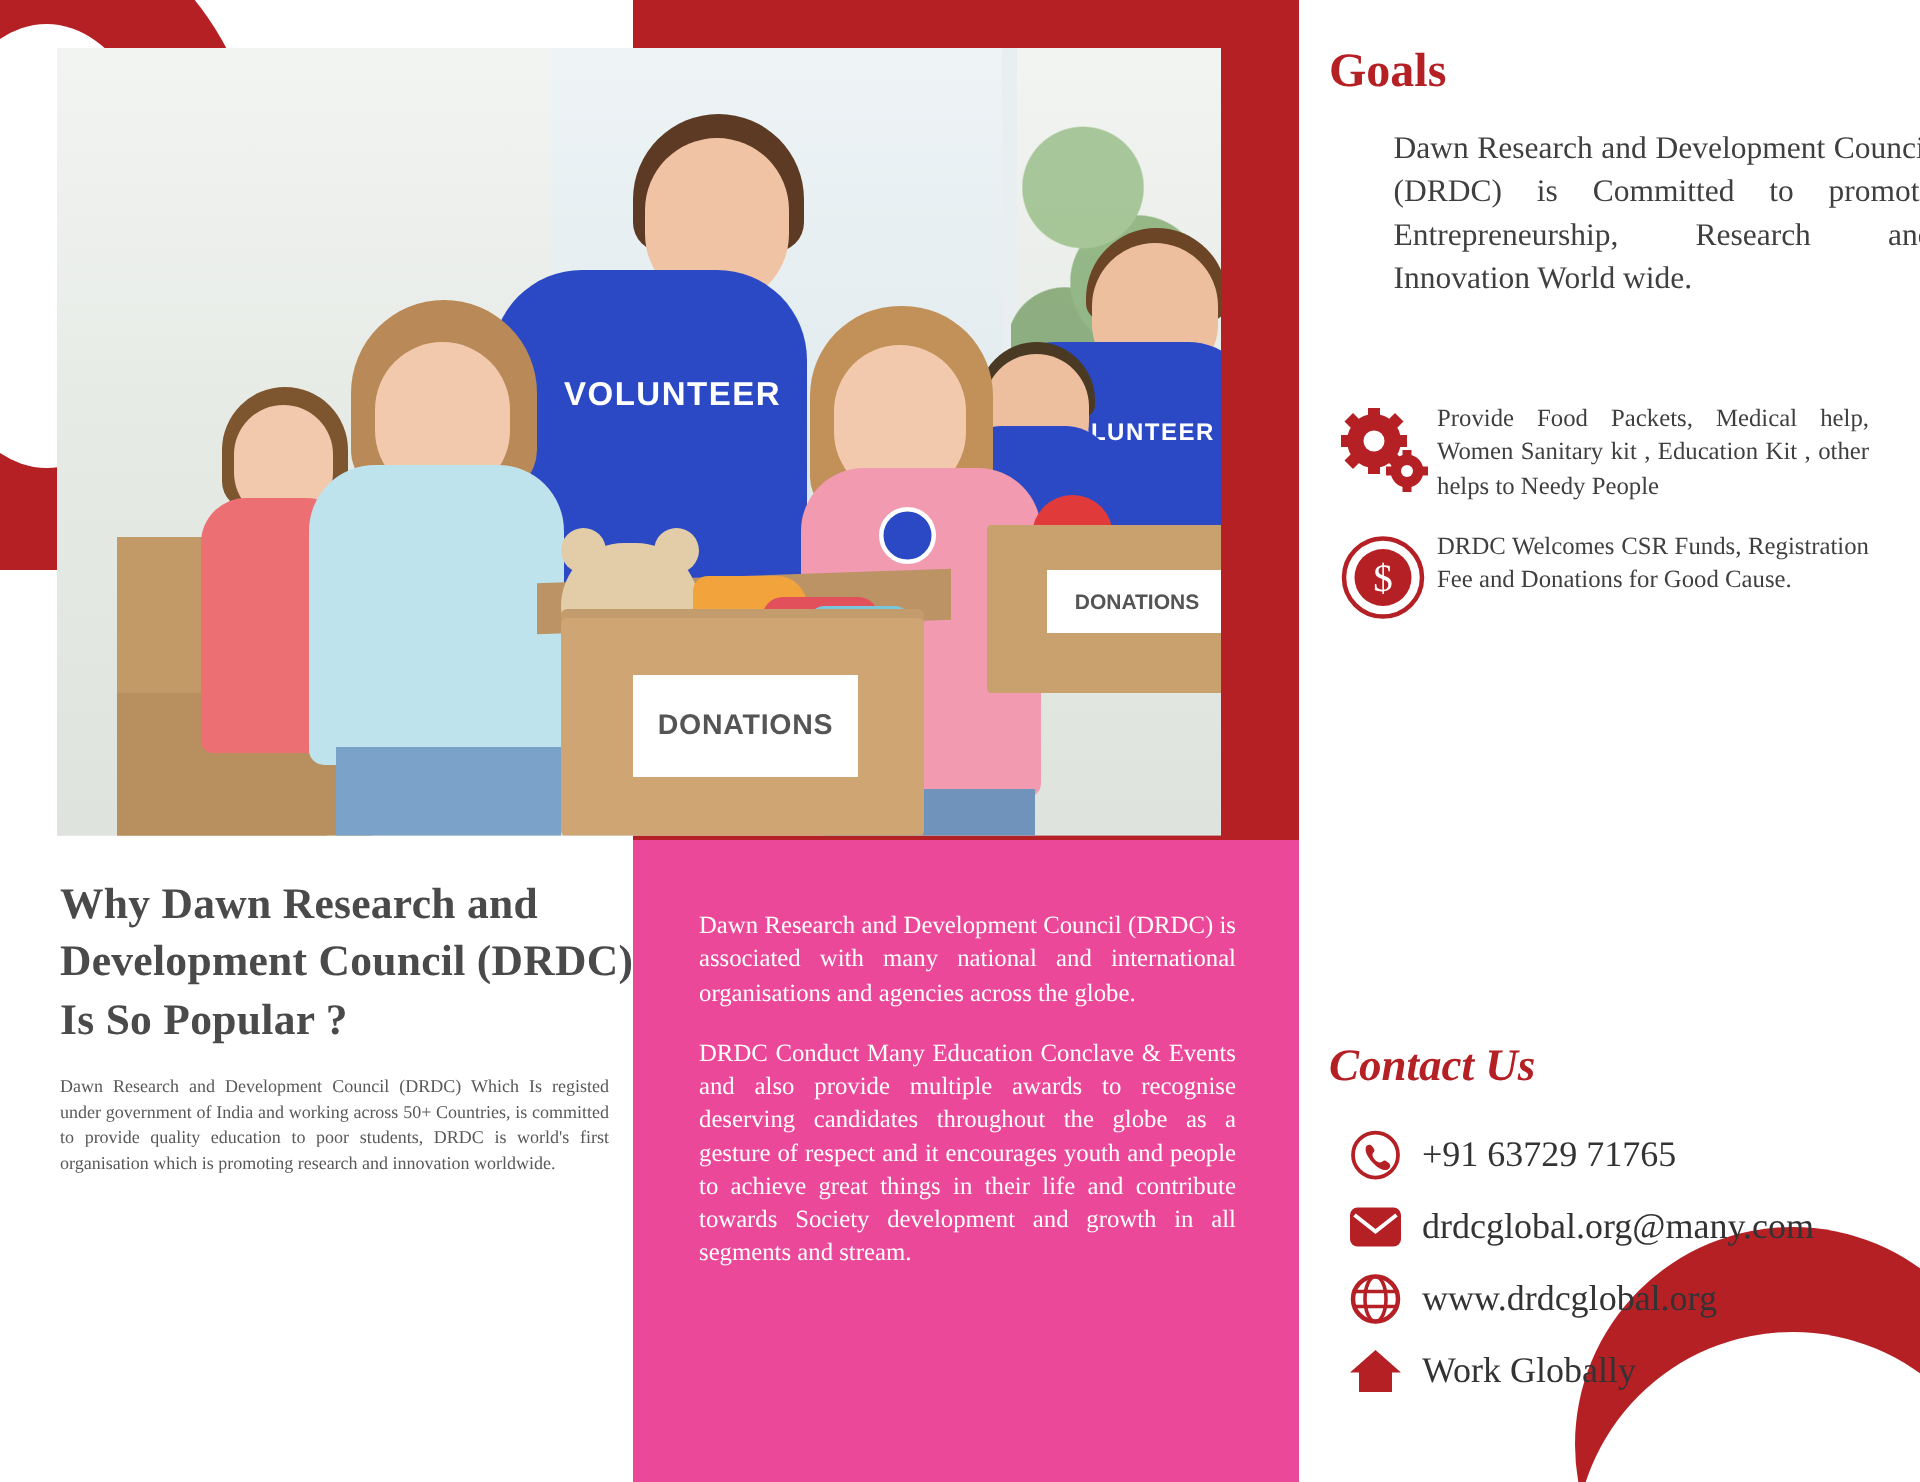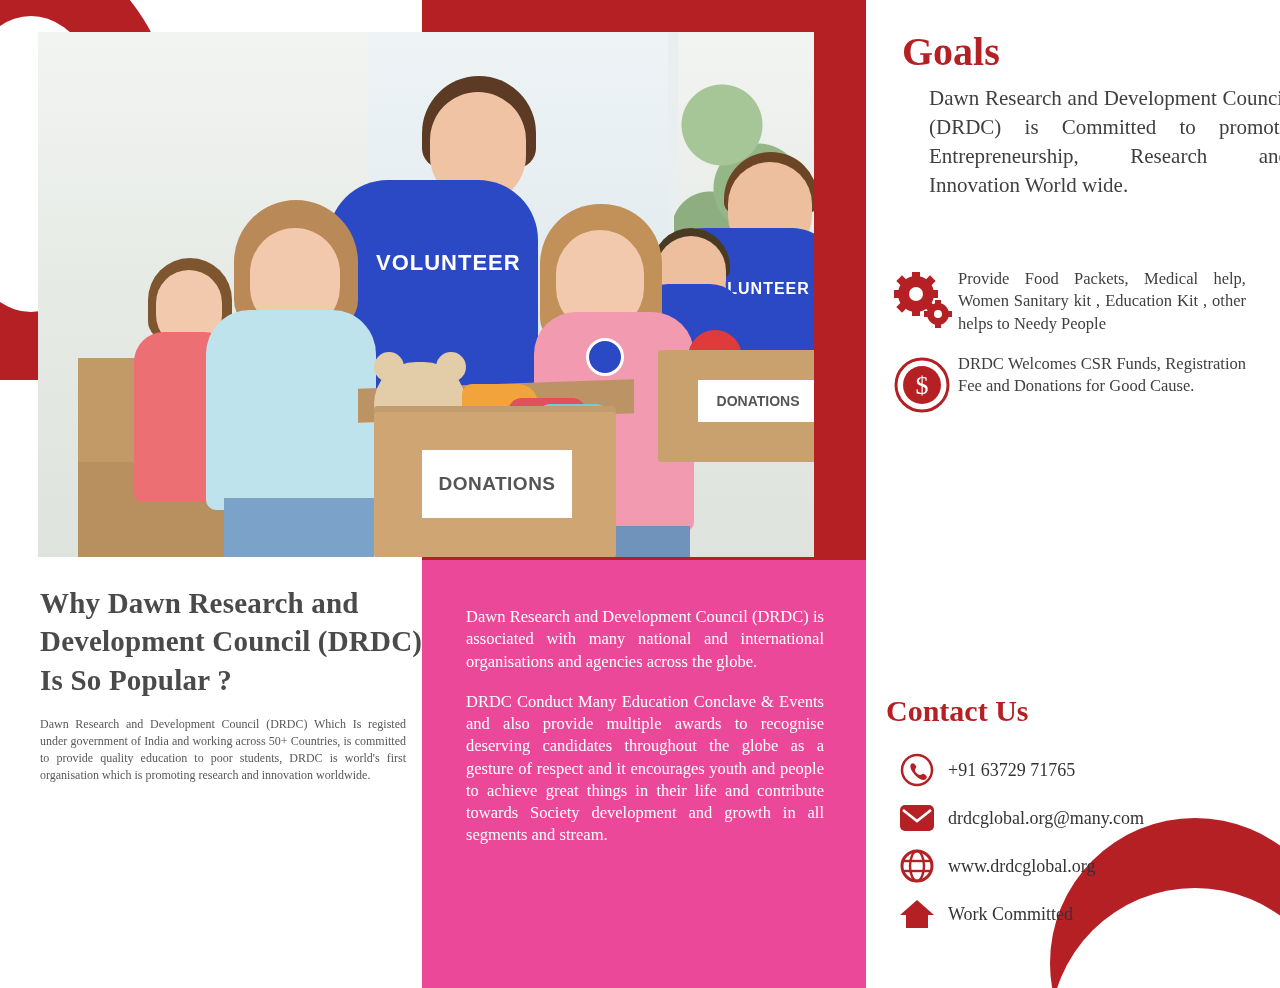--- a/index.html
+++ b/index.html
@@ -303,23 +303,23 @@
   .right-col {
     position: absolute;
     left: 886px;
     top: 0;
     width: 394px;
     height: 988px;
     z-index: 3;
   }
   .goals-title {
     position: absolute;
-    left: 16px;
+    left: 0;
     top: 28px;
-    font-size: 40px;
+    font-size: 32px;
     font-weight: 700;
     color: #b52025;
   }
   .goals-body {
     position: absolute;
     left: 0;
     top: 84px;
     width: 360px;
     font-size: 21px;
     line-height: 1.38;
@@ -354,40 +354,41 @@
     width: 288px;
   }
 
   .contact-title {
     position: absolute;
     left: 0;
     top: 694px;
     font-size: 30px;
     font-weight: 700;
     color: #b52025;
+    font-style: italic;
   }
   .contact-list {
     position: absolute;
     left: 0;
     top: 746px;
     width: 394px;
   }
   .contact-item {
     display: flex;
     align-items: center;
     height: 48px;
   }
   .contact-icon {
     width: 62px;
     min-width: 62px;
     display: flex;
     justify-content: center;
   }
   .contact-text {
-    font-size: 18px;
+    font-size: 24px;
     color: #333335;
   }
 </style>
 </head>
 <body>
 
 <div class="deco-ring-outer"></div>
 <div class="deco-corner-bl"></div>
 <div class="deco-ring-inner"></div>
 <div class="deco-bottom-right"></div>
@@ -544,17 +545,17 @@
       </div>
       <div class="contact-text">www.drdcglobal.org</div>
     </div>
 
     <div class="contact-item">
       <div class="contact-icon">
         <svg width="36" height="32" viewBox="0 0 36 32">
           <polygon points="18,2 35,17 29,17 29,30 7,30 7,17 1,17" fill="#b52025"></polygon>
         </svg>
       </div>
-      <div class="contact-text">Work Committed</div>
+      <div class="contact-text">Work Globally</div>
     </div>
 
   </div>
 </div>
 
 </body></html>

